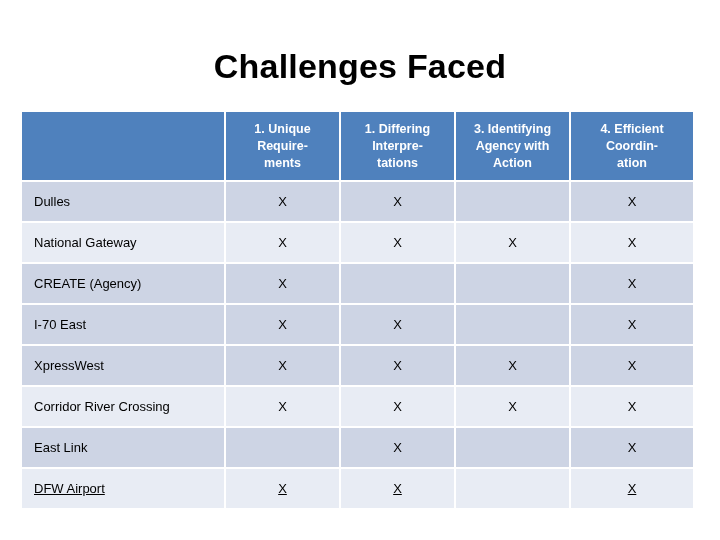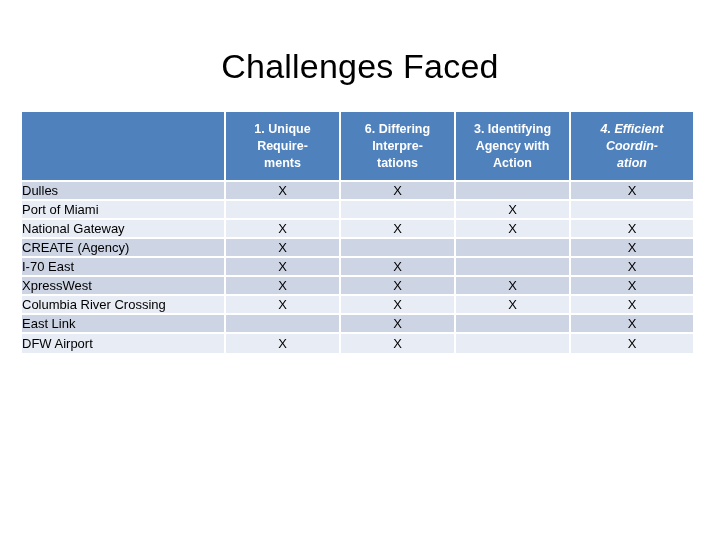--- a/index.html
+++ b/index.html
@@ -16,21 +16,21 @@
   }
 
   .slide-title {
     position: absolute;
     left: 0;
     top: 45px;
     width: 720px;
     text-align: center;
     font-size: 34px;
     line-height: 42px;
-    font-weight: 400;
+    font-weight: 700;
     color: #000000;
     letter-spacing: 0.2px;
   }
 
   .table-wrap {
     position: absolute;
     left: 22px;
     top: 112px;
     width: 670px;
   }
@@ -56,34 +56,34 @@
     vertical-align: middle;
     height: 70px;
     padding: 0 6px;
     border-right: 2px solid #ffffff;
     border-bottom: 2px solid #ffffff;
     box-sizing: border-box;
   }
   table.matrix th.blank-head {
     background: #4F81BD;
   }
-  table.matrix th:last-child { border-right: none; font-style: italic; }
+  table.matrix th:last-child { border-right: none; }
 
   table.matrix td {
-    height: 19px;
+    height: 27px;
     font-size: 13px;
     color: #000000;
     vertical-align: middle;
     border-right: 2px solid #ffffff;
     border-bottom: 2px solid #ffffff;
     box-sizing: border-box;
-    padding: 0;
+    padding: 12px;
   }
   table.matrix td:last-child { border-right: none; }
-  table.matrix tr:last-child td { border-bottom: none; }
+  table.matrix tr:last-child td { border-bottom: none; text-decoration: underline; }
 
   td.rowlabel {
     text-align: left;
     padding-left: 12px;
     white-space: nowrap;
   }
   td.mark {
     text-align: center;
   }
 
@@ -106,21 +106,21 @@
     </colgroup>
     <thead>
       <tr>
         <th class="blank-head"></th>
         <th>
           <div>1. Unique</div>
           <div>Require-</div>
           <div>ments</div>
         </th>
         <th>
-          <div>6. Differing</div>
+          <div>1. Differing</div>
           <div>Interpre-</div>
           <div>tations</div>
         </th>
         <th>
           <div>3. Identifying</div>
           <div>Agency with</div>
           <div>Action</div>
         </th>
         <th>
           <div>4. Efficient</div>
@@ -129,27 +129,20 @@
         </th>
       </tr>
     </thead>
     <tbody>
       <tr class="band-dark">
         <td class="rowlabel">Dulles</td>
         <td class="mark">X</td>
         <td class="mark">X</td>
         <td class="mark"></td>
         <td class="mark">X</td>
-      </tr>
-      <tr class="band-light">
-        <td class="rowlabel">Port of Miami</td>
-        <td class="mark"></td>
-        <td class="mark"></td>
-        <td class="mark">X</td>
-        <td class="mark"></td>
       </tr>
       <tr class="band-light">
         <td class="rowlabel">National Gateway</td>
         <td class="mark">X</td>
         <td class="mark">X</td>
         <td class="mark">X</td>
         <td class="mark">X</td>
       </tr>
       <tr class="band-dark">
         <td class="rowlabel">CREATE (Agency)</td>
@@ -166,21 +159,21 @@
         <td class="mark">X</td>
       </tr>
       <tr class="band-dark">
         <td class="rowlabel">XpressWest</td>
         <td class="mark">X</td>
         <td class="mark">X</td>
         <td class="mark">X</td>
         <td class="mark">X</td>
       </tr>
       <tr class="band-light">
-        <td class="rowlabel">Columbia River Crossing</td>
+        <td class="rowlabel">Corridor River Crossing</td>
         <td class="mark">X</td>
         <td class="mark">X</td>
         <td class="mark">X</td>
         <td class="mark">X</td>
       </tr>
       <tr class="band-dark">
         <td class="rowlabel">East Link</td>
         <td class="mark"></td>
         <td class="mark">X</td>
         <td class="mark"></td>

